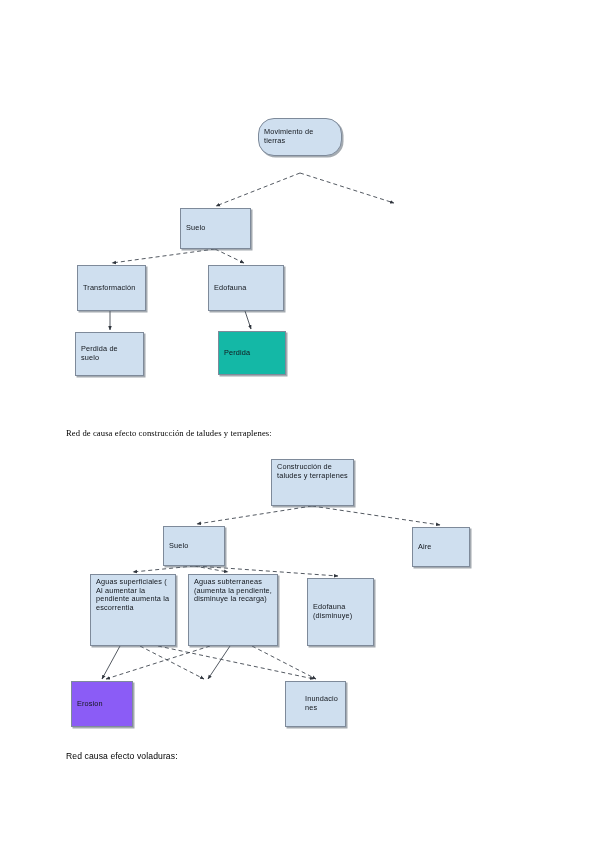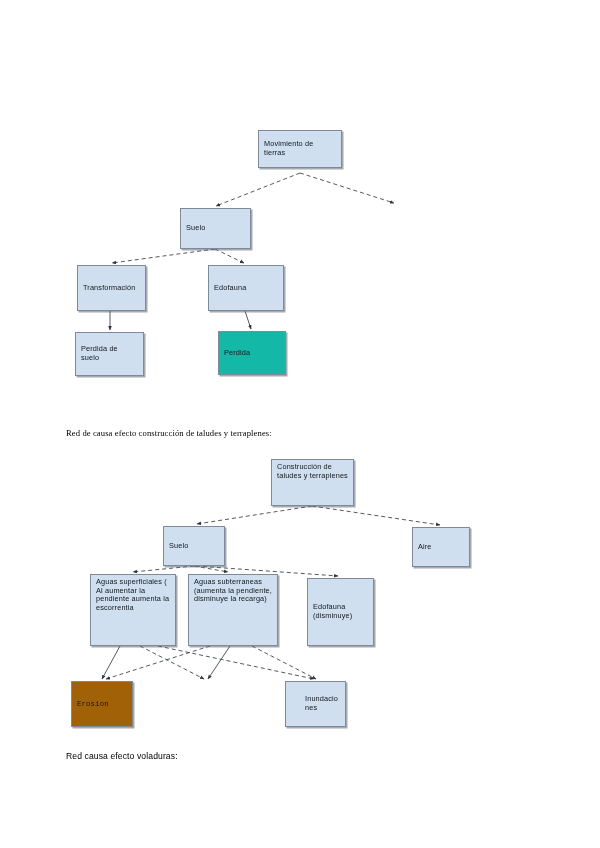--- a/index.html
+++ b/index.html
@@ -55,21 +55,21 @@
 
   .caption {
     position: absolute;
     font-size: 8.6px;
     color: #000000;
     letter-spacing: 0.1px;
     white-space: nowrap;
   }
 
   
-  #d1-root      { left:258px; top:130px; width:84px;  height:38px; }
+  #d1-root      { left:258px; top:118px; width:84px;  height:38px;border-radius:16px; }
   #d1-suelo     { left:180px; top:208px; width:71px;  height:41px; }
   #d1-aire      { left:363px; top:205px; width:66px;  height:48px; }
   #d1-transf    { left:77px;  top:265px; width:69px;  height:46px; }
   #d1-edofauna  { left:208px; top:265px; width:76px;  height:46px; }
   #d1-perdsuelo { left:75px;  top:332px; width:69px;  height:44px; }
   #d1-perdida   { left:218px; top:331px; width:68px;  height:44px; }
 
   
   #d2-root      { left:271px; top:459px; width:83px;  height:47px; }
   #d2-suelo     { left:163px; top:526px; width:62px;  height:40px; }
@@ -128,18 +128,18 @@
   <div class="node" id="d1-perdida" style="background: #14b8a6; border-color: rgb(126, 138, 154); color: rgb(18, 22, 28);">Perdida</div>
 
   <div class="caption" id="caption-1">Red de causa efecto construcción de taludes y terraplenes:</div>
 
   <div class="node top-v" id="d2-root" style="background: rgb(207, 223, 239); border-color: rgb(126, 138, 154); color: rgb(18, 22, 28);">Construcción de taludes y terraplenes</div>
   <div class="node" id="d2-suelo" style="background: rgb(207, 223, 239); border-color: rgb(126, 138, 154); color: rgb(18, 22, 28);">Suelo</div>
   <div class="node" id="d2-aire" style="background: rgb(207, 223, 239); border-color: rgb(126, 138, 154); color: rgb(18, 22, 28);">Aire</div>
   <div class="node top-v" id="d2-superf" style="background: rgb(207, 223, 239); border-color: rgb(126, 138, 154); color: rgb(18, 22, 28);">Aguas superficiales ( Al aumentar la pendiente aumenta la escorrentia</div>
   <div class="node top-v" id="d2-subter" style="background: rgb(207, 223, 239); border-color: rgb(126, 138, 154); color: rgb(18, 22, 28);">Aguas subterraneas (aumenta la pendiente, disminuye la recarga)</div>
   <div class="node" id="d2-edofauna" style="background: rgb(207, 223, 239); border-color: rgb(126, 138, 154); color: rgb(18, 22, 28);">Edofauna (disminuye)</div>
-  <div class="node" id="d2-erosion" style="background: #a16207; border-color: rgb(126, 138, 154); color: rgb(18, 22, 28); font-family: Liberation Mono, monospace;">Erosion</div>
+  <div class="node" id="d2-erosion" style="background: #8b5cf6; border-color: rgb(126, 138, 154); color: rgb(18, 22, 28);">Erosion</div>
   <div class="node" id="d2-inund" style="background: rgb(207, 223, 239); border-color: rgb(126, 138, 154); color: rgb(18, 22, 28);">Inundaciones</div>
 
   <div class="caption" id="caption-2">Red causa efecto voladuras:</div>
 
 </div>
 
 </body></html>

